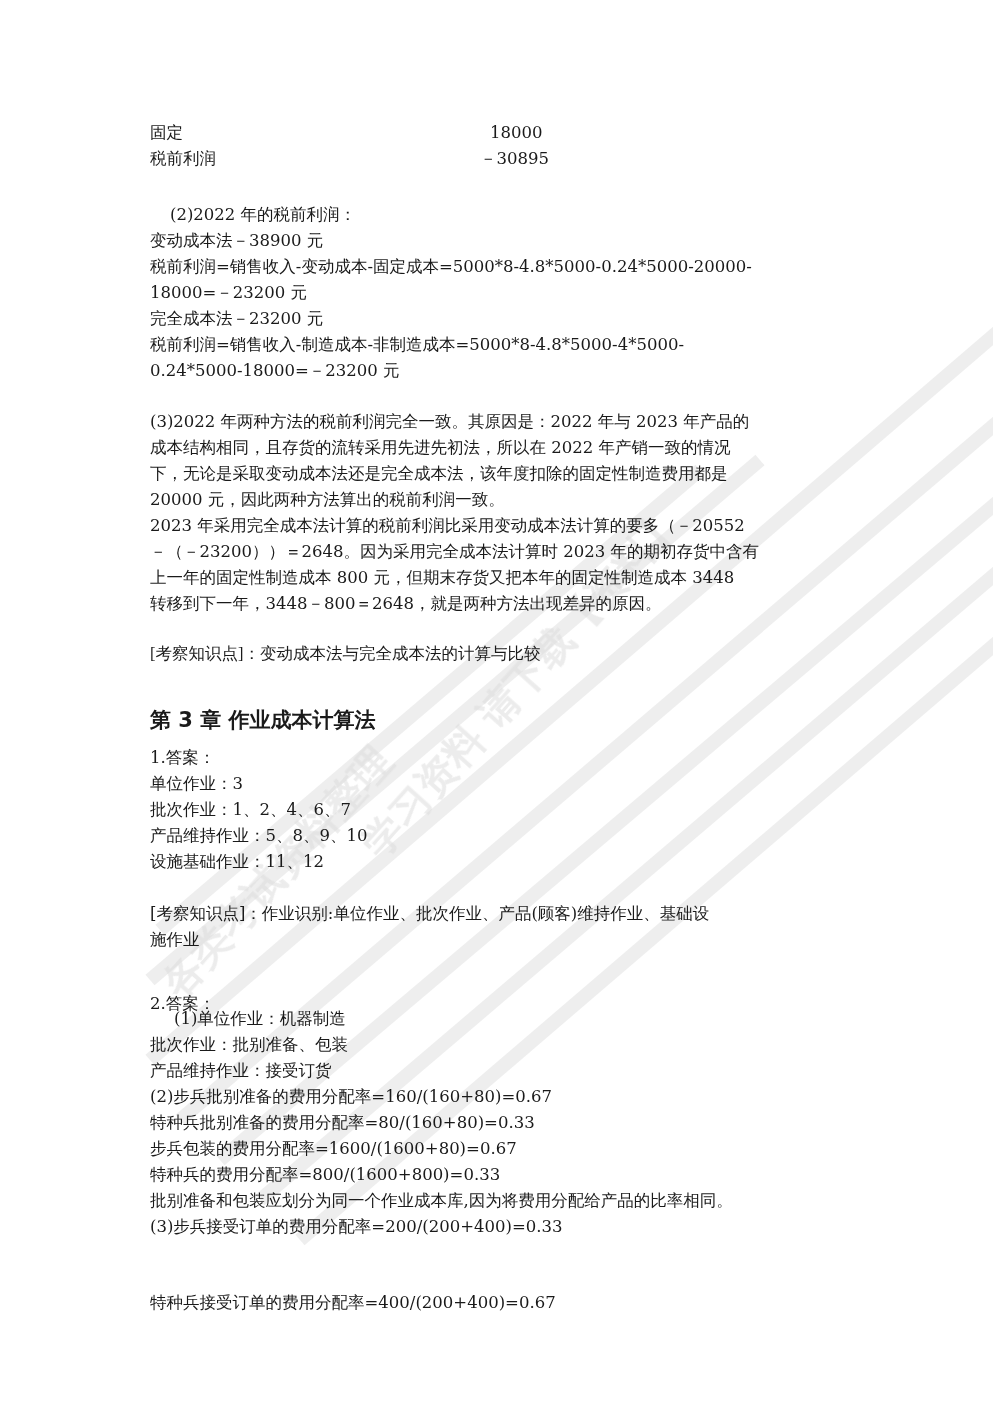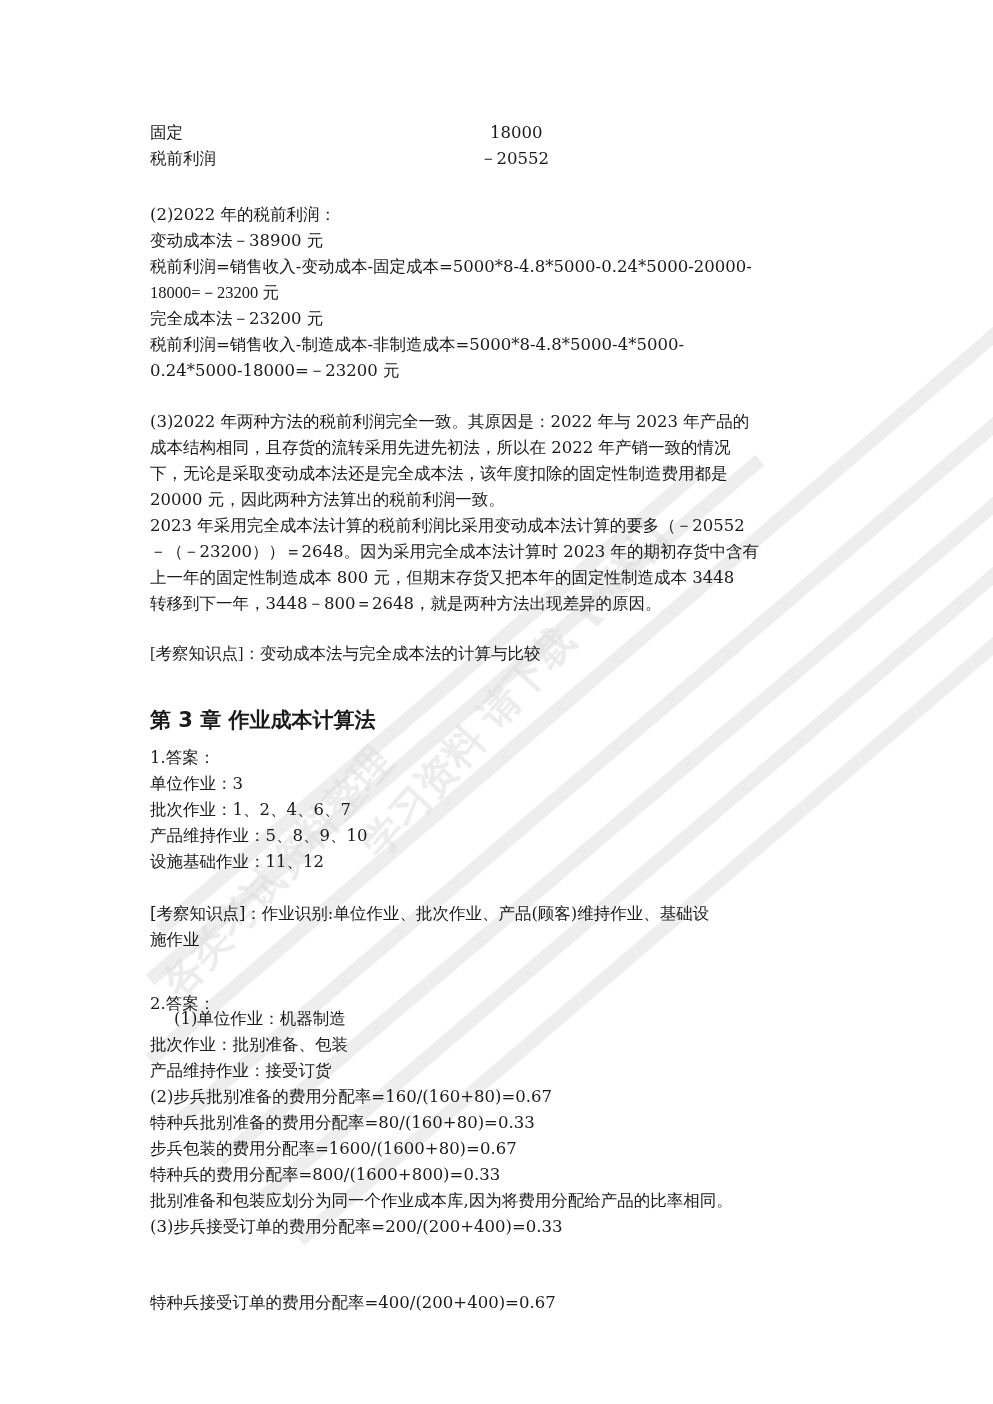--- a/index.html
+++ b/index.html
@@ -47,27 +47,27 @@
 </svg>
 
 <div class="page">
 
   <div class="line" style="top:120px; width:700px;">
     <span class="tbl-label">固定</span>
     <span class="tbl-value">18000</span>
   </div>
   <div class="line" style="top:146px; width:700px;">
     <span class="tbl-label">税前利润</span>
-    <span class="tbl-value" style="left:330px;">－20552</span>
+    <span class="tbl-value" style="left:330px;">－30895</span>
   </div>
 
-  <div class="line" style="top:202px;">(2)2022 年的税前利润：</div>
+  <div class="line" style="top:202px;margin-left:20px;">(2)2022 年的税前利润：</div>
   <div class="line" style="top:228px;">变动成本法－38900 元</div>
   <div class="line" style="top:254px;">税前利润=销售收入-变动成本-固定成本=5000*8-4.8*5000-0.24*5000-20000-</div>
-  <div class="line" style="top:280px;font-family:Liberation Serif, serif;">18000=－23200 元</div>
+  <div class="line" style="top:280px;">18000=－23200 元</div>
   <div class="line" style="top:306px;">完全成本法－23200 元</div>
   <div class="line" style="top:332px;text-align:right;">税前利润=销售收入-制造成本-非制造成本=5000*8-4.8*5000-4*5000-</div>
   <div class="line" style="top:358px;">0.24*5000-18000=－23200 元</div>
 
   <div class="line" style="top:409px;">(3)2022 年两种方法的税前利润完全一致。其原因是：2022 年与 2023 年产品的</div>
   <div class="line" style="top:435px;">成本结构相同，且存货的流转采用先进先初法，所以在 2022 年产销一致的情况</div>
   <div class="line" style="top:461px;">下，无论是采取变动成本法还是完全成本法，该年度扣除的固定性制造费用都是</div>
   <div class="line" style="top:487px;">20000 元，因此两种方法算出的税前利润一致。</div>
   <div class="line" style="top:513px;">2023 年采用完全成本法计算的税前利润比采用变动成本法计算的要多（－20552</div>
   <div class="line" style="top:539px;">－（－23200））＝2648。因为采用完全成本法计算时 2023 年的期初存货中含有</div>

